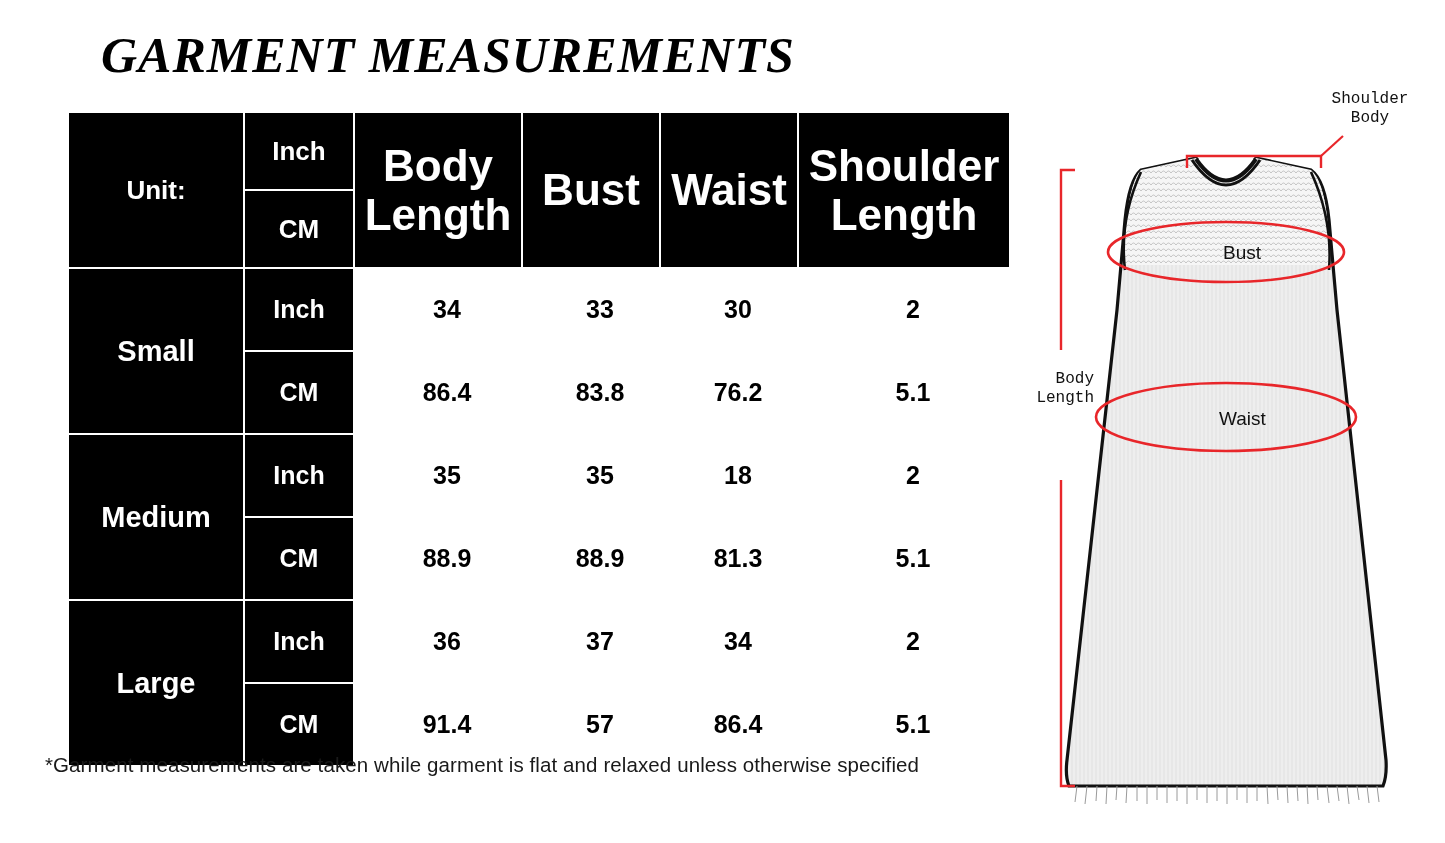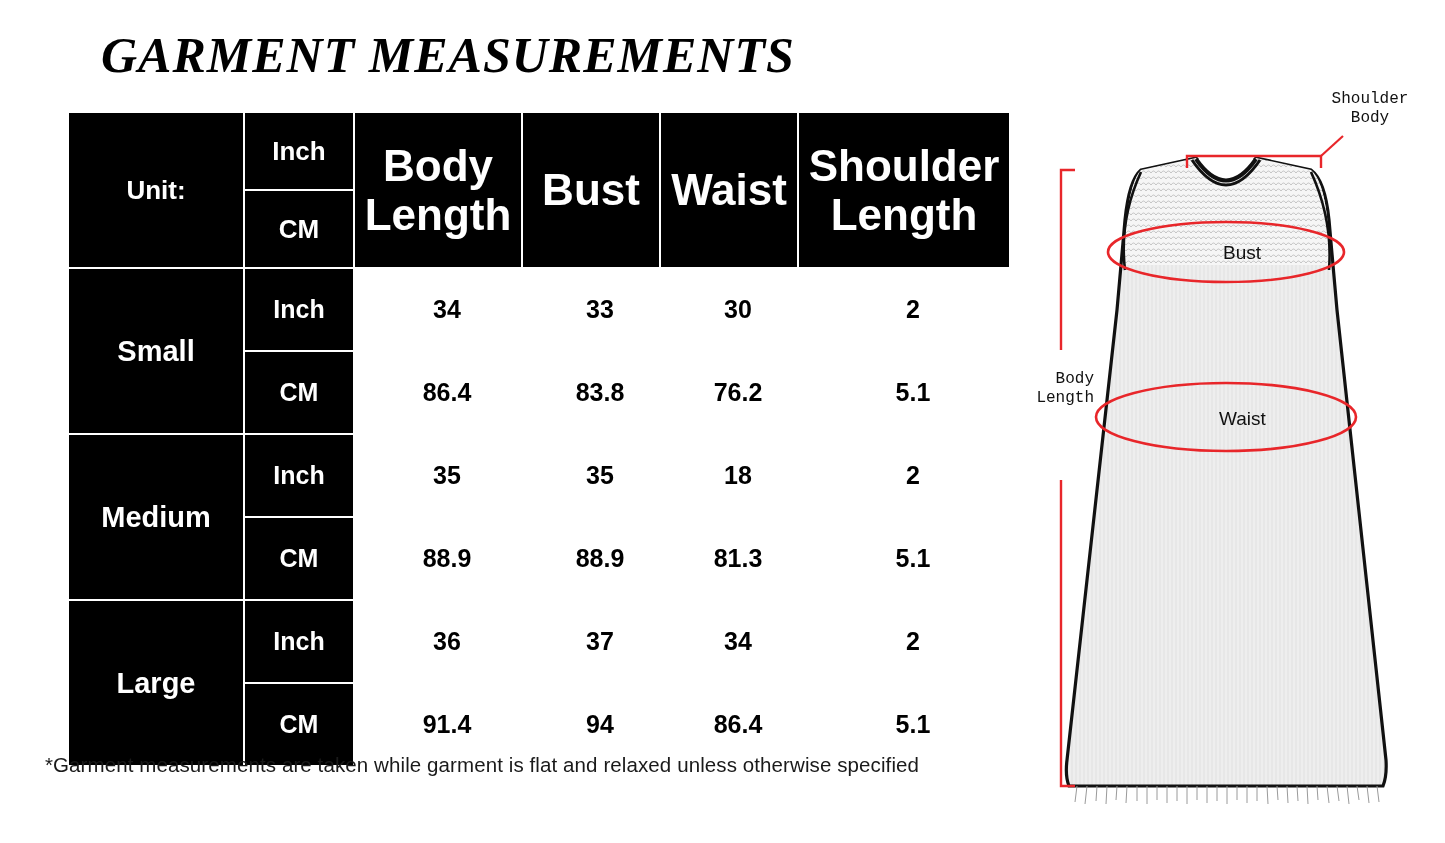--- a/index.html
+++ b/index.html
@@ -213,21 +213,21 @@
           <td class="size-name cell-black" rowspan="2">Large</td>
           <td class="uom-cell cell-black h-row">Inch</td>
           <td class="val-cell">36</td>
           <td class="val-cell">37</td>
           <td class="val-cell">34</td>
           <td class="val-cell">2</td>
         </tr>
         <tr>
           <td class="uom-cell cell-black h-row">CM</td>
           <td class="val-cell">91.4</td>
-          <td class="val-cell">94</td>
+          <td class="val-cell">57</td>
           <td class="val-cell">86.4</td>
           <td class="val-cell">5.1</td>
         </tr>
       </tbody>
     </table>
   </div>
 
   <div class="footnote">*Garment measurements are taken while garment is flat and relaxed unless otherwise specified</div>
 
   <div class="diagram">

